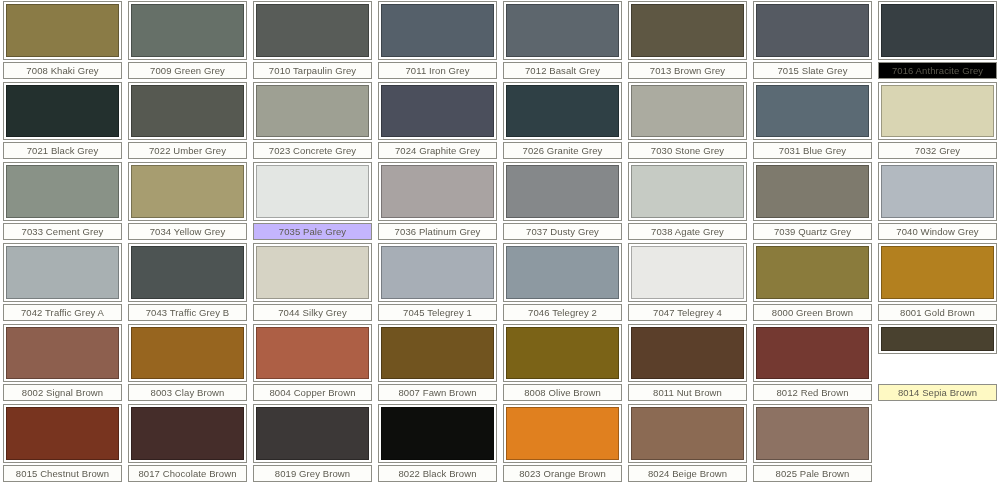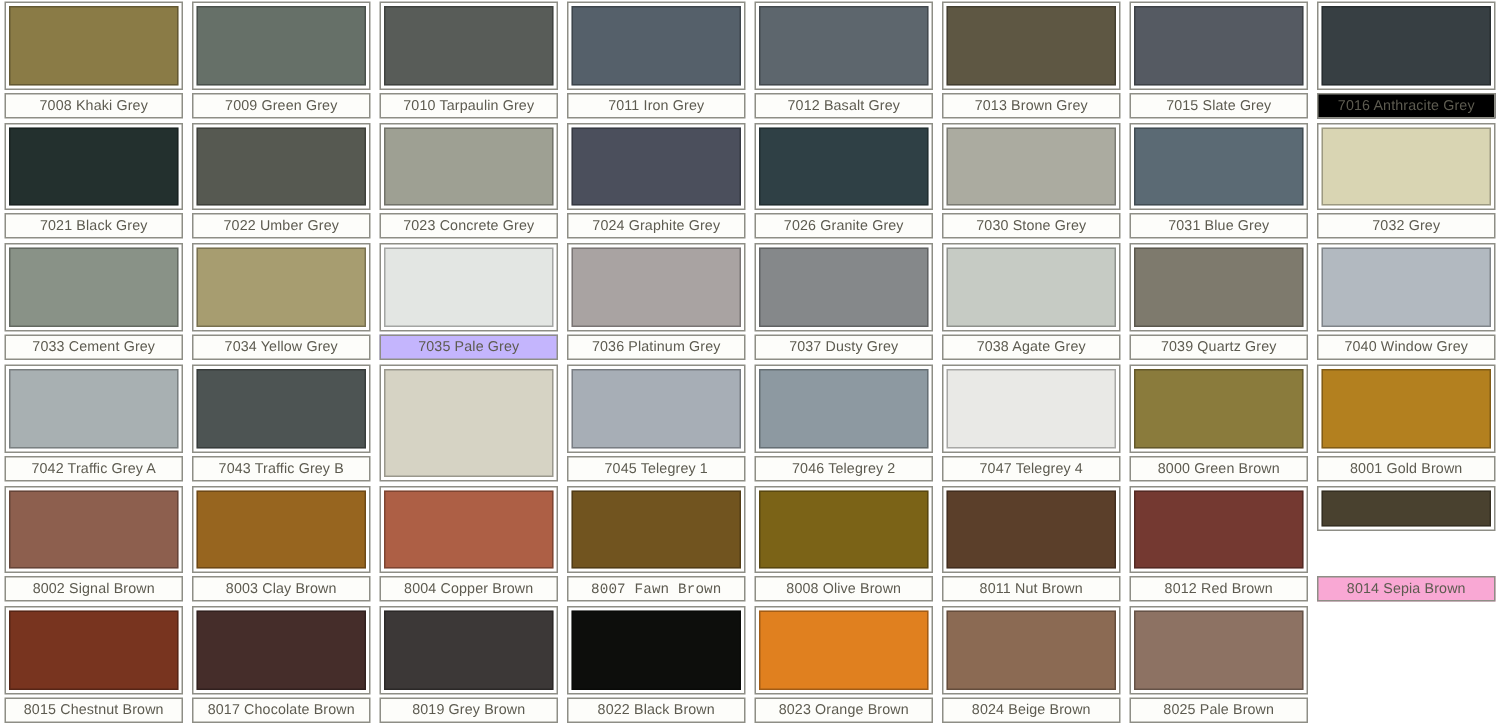--- a/index.html
+++ b/index.html
@@ -282,20 +282,23 @@
         <div class="patch" style="background-color: rgb(77, 84, 83);"></div>
       </div>
       <div class="label-frame" style="background: rgb(253, 253, 250); border-color: rgb(142, 142, 134);">
         <span class="label-text" style="color: rgb(93, 91, 80);">7043 Traffic Grey B</span>
       </div>
     </div>
     <div class="swatch-cell">
       <div class="patch-frame" style="border-color: rgb(142, 142, 134);">
         <div class="patch" style="background-color: rgb(214, 211, 196);"></div>
       </div>
+      <div class="label-frame" style="background: rgb(253, 253, 250); border-color: rgb(142, 142, 134);">
+        <span class="label-text" style="color: rgb(93, 91, 80);">7044 Silky Grey</span>
+      </div>
     </div>
     <div class="swatch-cell">
       <div class="patch-frame" style="border-color: rgb(142, 142, 134);">
         <div class="patch" style="background-color: rgb(167, 174, 182);"></div>
       </div>
       <div class="label-frame" style="background: rgb(253, 253, 250); border-color: rgb(142, 142, 134);">
         <span class="label-text" style="color: rgb(93, 91, 80);">7045 Telegrey 1</span>
       </div>
     </div>
     <div class="swatch-cell">
@@ -352,21 +355,21 @@
       </div>
       <div class="label-frame" style="background: rgb(253, 253, 250); border-color: rgb(142, 142, 134);">
         <span class="label-text" style="color: rgb(93, 91, 80);">8004 Copper Brown</span>
       </div>
     </div>
     <div class="swatch-cell">
       <div class="patch-frame" style="border-color: rgb(142, 142, 134);">
         <div class="patch" style="background-color: rgb(113, 84, 31);"></div>
       </div>
       <div class="label-frame" style="background: rgb(253, 253, 250); border-color: rgb(142, 142, 134);">
-        <span class="label-text" style="color: rgb(93, 91, 80); font-family: Liberation Mono, monospace;">8007 Fawn Brown</span>
+        <span class="label-text" style="color: rgb(93, 91, 80);">8007 Fawn Brown</span>
       </div>
     </div>
     <div class="swatch-cell">
       <div class="patch-frame" style="border-color: rgb(142, 142, 134);">
         <div class="patch" style="background-color: rgb(123, 99, 23);"></div>
       </div>
       <div class="label-frame" style="background: rgb(253, 253, 250); border-color: rgb(142, 142, 134);">
         <span class="label-text" style="color: rgb(93, 91, 80);">8008 Olive Brown</span>
       </div>
     </div>
@@ -383,21 +386,21 @@
         <div class="patch" style="background-color: rgb(116, 57, 49);"></div>
       </div>
       <div class="label-frame" style="background: rgb(253, 253, 250); border-color: rgb(142, 142, 134);">
         <span class="label-text" style="color: rgb(93, 91, 80);">8012 Red Brown</span>
       </div>
     </div>
     <div class="swatch-cell">
       <div class="patch-frame" style="border-color: rgb(142, 142, 134);">
         <div class="patch" style="background-color: rgb(73, 65, 47);"></div>
       </div>
-      <div class="label-frame" style="background: #f9a8d4; border-color: rgb(142, 142, 134); margin-top: 30px;">
+      <div class="label-frame" style="background: #fef9c3; border-color: rgb(142, 142, 134); margin-top: 30px;">
         <span class="label-text" style="color: rgb(93, 91, 80);">8014 Sepia Brown</span>
       </div>
     </div>
     <div class="swatch-cell">
       <div class="patch-frame" style="border-color: rgb(142, 142, 134);">
         <div class="patch" style="background-color: rgb(120, 52, 31);"></div>
       </div>
       <div class="label-frame" style="background: rgb(253, 253, 250); border-color: rgb(142, 142, 134);">
         <span class="label-text" style="color: rgb(93, 91, 80);">8015 Chestnut Brown</span>
       </div>

